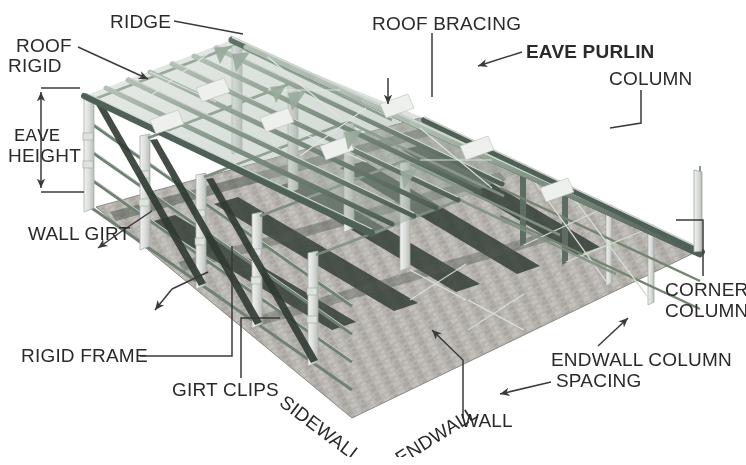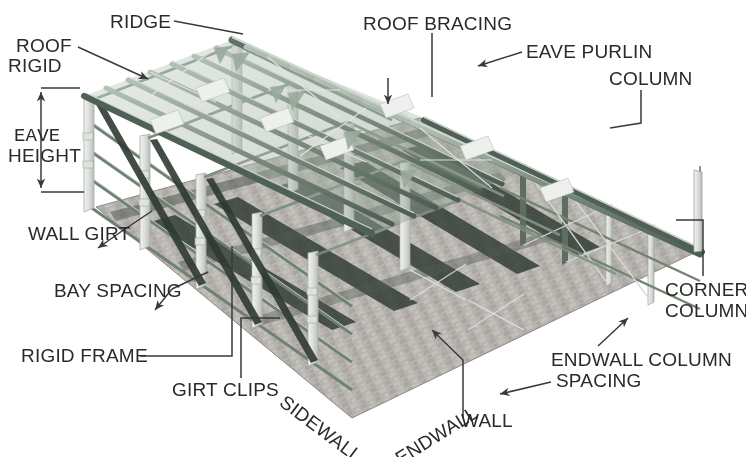--- a/index.html
+++ b/index.html
@@ -317,27 +317,26 @@
 
       <path d="M703,276 L703,220 L676,220"></path>
 
       <path d="M463,418 L463,360 L432,330" marker-end="url(#arw)"></path>
     </g>
   </svg>
 
   <div class="lbl left" style="left:110px;top:12px;">RIDGE</div>
   <div class="lbl left" style="left:16px;top:36px;">ROOF</div>
   <div class="lbl left" style="left:8px;top:56px;">RIGID</div>
-  <div class="lbl left" style="left:363px;top:14px;">ROOF BRACING</div>
-  <div class="lbl left" style="left:526px;top:42px;">EAVE PURLIN</div>
+  <div class="lbl left" style="left:372px;top:14px;">ROOF BRACING</div>
+  <div class="lbl left" style="left:526px;top:42px;font-weight:bold;">EAVE PURLIN</div>
   <div class="lbl left" style="left:609px;top:69px;">COLUMN</div>
   <div class="lbl left" style="left:14px;top:126px;font-family:Liberation Mono, monospace;">EAVE</div>
   <div class="lbl left" style="left:8px;top:146px;">HEIGHT</div>
   <div class="lbl left" style="left:28px;top:224px;">WALL GIRT</div>
-  <div class="lbl left" style="left:54px;top:281px;">BAY SPACING</div>
   <div class="lbl left" style="left:21px;top:346px;">RIGID FRAME</div>
   <div class="lbl left" style="left:172px;top:380px;text-align:center;">GIRT CLIPS</div>
   <div class="lbl left rot-side" style="left:288px;top:392px;">SIDEWALL</div>
   <div class="lbl left rot-end" style="left:392px;top:452px;">ENDWALL</div>
   <div class="lbl left" style="left:461px;top:411px;">WALL</div>
   <div class="lbl left" style="left:551px;top:350px;text-align:right;">ENDWALL COLUMN</div>
   <div class="lbl left" style="left:556px;top:371px;">SPACING</div>
   <div class="lbl left" style="left:665px;top:280px;">CORNER</div>
   <div class="lbl left" style="left:665px;top:301px;">COLUMN</div>
 

